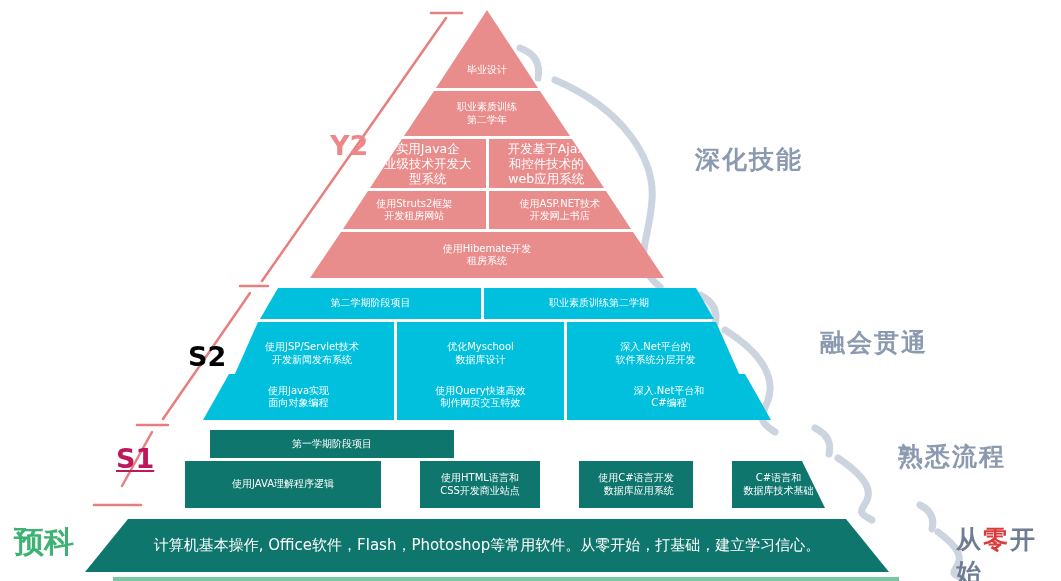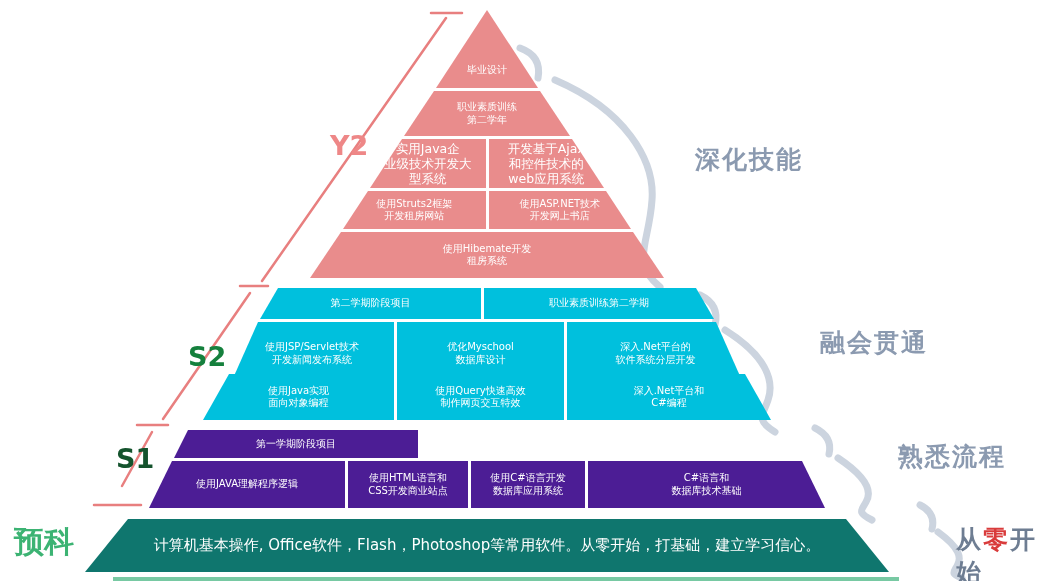--- a/index.html
+++ b/index.html
@@ -9,45 +9,45 @@
   }
   .decor-svg{position:absolute;left:0;top:0;z-index:0;}
   .prow{position:absolute;display:flex;gap:3px;z-index:1;}
   .cell{
     flex:1;display:flex;align-items:center;justify-content:center;
     text-align:center;color:#fff;white-space:pre-line;
     font-size:10px;line-height:1.22;
   }
   .y2 .cell{background:#e98c8c;}
   .s2 .cell{background:#00c0dd;}
-  .s1 .cell{background:#4c1d95;}
+  .s1 .cell{background:#0f766e;margin-left:36px;}
   .pre .cell{background:#0f766e;font-size:15px;}
   .side-label{position:absolute;z-index:2;font-weight:bold;font-size:27px;}
   .tagline{position:absolute;z-index:2;font-weight:bold;font-size:25px;color:#8b9ab0;letter-spacing:2px;}
   .strip{position:absolute;z-index:1;background:#78c9a3;}
   
   .y2r1{left:436px;top:10px;width:102px;height:78px;clip-path:polygon(50% 0,50% 0,100% 100%,0 100%);}
   .y2r1 .cell{align-items:flex-end;padding-bottom:12px;font-size:10px;}
   .y2r2{left:404px;top:91px;width:166px;height:45px;clip-path:polygon(30px 0,calc(100% - 30px) 0,100% 100%,0 100%);}
   .y2r3{left:370px;top:139px;width:234px;height:49px;clip-path:polygon(32px 0,calc(100% - 32px) 0,100% 100%,0 100%);}
   .y2r3 .cell{font-size:12.5px;}
   .y2r4{left:343px;top:191px;width:288px;height:38px;clip-path:polygon(25px 0,calc(100% - 25px) 0,100% 100%,0 100%);}
   .y2r5{left:310px;top:232px;width:354px;height:46px;clip-path:polygon(31px 0,calc(100% - 31px) 0,100% 100%,0 100%);}
   .s2r1{left:260px;top:288px;width:454px;height:31px;clip-path:polygon(18px 0,calc(100% - 18px) 0,100% 100%,0 100%);}
   .s2r2{left:230px;top:322px;width:514px;height:63px;clip-path:polygon(28px 0,calc(100% - 28px) 0,100% 100%,0 100%);}
   .s2r3{left:203px;top:374px;width:568px;height:46px;clip-path:polygon(26px 0,calc(100% - 26px) 0,100% 100%,0 100%);}
   .s1r1{left:174px;top:430px;width:626px;height:28px;clip-path:polygon(14px 0,calc(100% - 14px) 0,100% 100%,0 100%);}
   .s1r2{left:149px;top:461px;width:676px;height:47px;clip-path:polygon(23px 0,calc(100% - 23px) 0,100% 100%,0 100%);}
   .prer1{left:85px;top:519px;width:804px;height:53px;clip-path:polygon(43px 0,calc(100% - 43px) 0,100% 100%,0 100%);}
   .w221{flex:0 0 221px;} .w164{flex:0 0 164px;} .w167{flex:0 0 167px;}
   .w191{flex:0 0 191px;} .w244{flex:0 0 244px;} .w196{flex:0 0 196px;}
-  .w120{flex:0 0 120px;} .w114{flex:0 0 114px;}
+  .w120{flex:0 0 120px;} .w114{flex:0 0 114px;text-align:right;}
   .lbl-y2{left:330px;top:130px;color:#ee8787;}
-  .lbl-s2{left:188px;top:341px;color:#15803d;}
-  .lbl-s1{left:116px;top:443px;color:#14532d;}
+  .lbl-s2{left:188px;top:341px;color:#000000;}
+  .lbl-s1{left:116px;top:443px;color:#be185d;text-decoration:underline;}
   .lbl-pre{left:14px;top:522px;color:#3cb373;font-size:30px;}
   .tag-y2{left:695px;top:136px;margin-top:7px;}
   .tag-s2{left:820px;top:326px;}
   .tag-s1{left:898px;top:440px;}
   .tag-pre{left:956px;top:523px;color:#6e7d92;}
   .tag-pre .zero{color:#d93b3b;}
   .bottom-strip{left:113px;top:577px;width:786px;height:4px;}
 </style>
 </head>
 <body>

